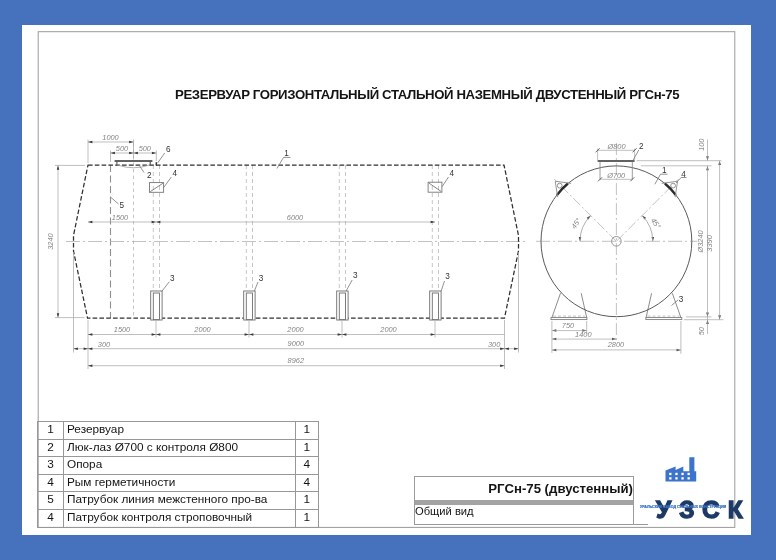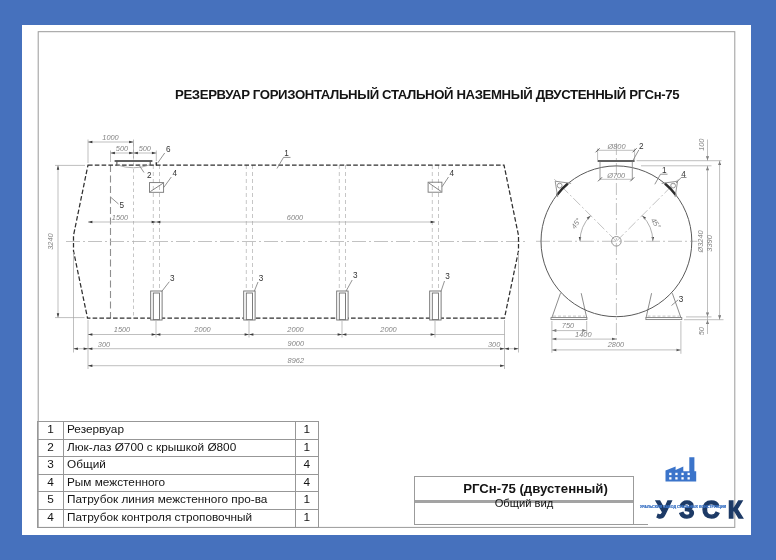--- a/index.html
+++ b/index.html
@@ -13,24 +13,24 @@
   font:bold 13.2px "Liberation Sans",sans-serif;color:#141414;white-space:nowrap;letter-spacing:-0.38px;margin-left:48px;}
 #tbl{position:absolute;left:37px;top:421px;border-collapse:collapse;table-layout:fixed;}
 #tbl td{border:1px solid #979797;font:11.8px "Liberation Sans",sans-serif;color:#141414;
   height:16.6px;padding:0;overflow:hidden;white-space:nowrap;line-height:12px;vertical-align:top;
   padding-top:1px;height:15.6px;}
 #tbl td.c1{width:25px;text-align:center;}
 #tbl td.c2{width:228px;padding-left:3px;margin-left:32px;}
 #tbl td.c3{width:21.5px;text-align:center;}
 #tb-main{position:absolute;left:414px;top:476px;width:218px;height:47px;
   border:1px solid #9b9b9b;}
-#tb-r1{position:absolute;left:0;top:0;width:100%;height:23px;border-bottom:3px solid #a3a3a3;
-  font:bold 13.2px "Liberation Sans",sans-serif;color:#141414;text-align:center;line-height:24px;text-indent:23px;}
-#tb-r2{position:absolute;left:0;top:12px;width:100%;height:23px;
-  font:11.2px "Liberation Sans",sans-serif;color:#141414;text-align:center;line-height:29.5px;}
+#tb-r1{position:absolute;left:0;top:0;width:100%;height:23px;border-bottom:5px solid #a3a3a3;
+  font:bold 13.2px "Liberation Sans",sans-serif;color:#141414;text-align:right;line-height:24px;text-indent:23px;}
+#tb-r2{position:absolute;left:0;top:20px;width:100%;height:23px;
+  font:11.2px "Liberation Sans",sans-serif;color:#141414;text-align:left;line-height:29.5px;}
 #tb-bot{position:absolute;left:632px;top:524px;width:16px;height:1px;background:#9b9b9b;}
 #logo{position:absolute;left:638px;top:454px;width:90px;height:56px;}
 #uzsk{position:absolute;left:2px;top:28px;width:88px;text-align:center;
   font:bold 24.5px "Liberation Sans",sans-serif;color:#1d3a66;letter-spacing:8px;
   margin:16px;line-height:24px;-webkit-text-stroke:1.3px #1d3a66;}
 #tagline{position:absolute;left:-46.2px;top:45.6px;width:176px;text-align:center;
   font:bold 8px "Liberation Sans",sans-serif;color:#3a72c4;white-space:nowrap;margin:0;
   -webkit-text-stroke:0.5px #3a72c4;transform:scale(0.455);transform-origin:50% 100%;}
 </style>
 </head>
@@ -281,31 +281,31 @@
 <div id="title">РЕЗЕРВУАР ГОРИЗОНТАЛЬНЫЙ СТАЛЬНОЙ НАЗЕМНЫЙ ДВУСТЕННЫЙ РГСн-75</div>
 <table id="tbl" cellspacing="0">
 <tbody>
       <tr>
         <td class="c1">1</td>
         <td class="c2">Резервуар</td>
         <td class="c3">1</td>
       </tr>
 <tr>
         <td class="c1">2</td>
-        <td class="c2">Люк-лаз Ø700 с крышкой Ø800</td>
+        <td class="c2">Люк-лаз Ø700 с контроля Ø800</td>
         <td class="c3">1</td>
       </tr>
 <tr>
         <td class="c1">3</td>
-        <td class="c2">Общий</td>
+        <td class="c2">Опора</td>
         <td class="c3">4</td>
       </tr>
 <tr>
         <td class="c1">4</td>
-        <td class="c2">Рым межстенного</td>
+        <td class="c2">Рым герметичности</td>
         <td class="c3">4</td>
       </tr>
 <tr>
         <td class="c1">5</td>
         <td class="c2">Патрубок линия межстенного про-ва</td>
         <td class="c3">1</td>
       </tr>
 <tr>
         <td class="c1">4</td>
         <td class="c2">Патрубок контроля строповочный</td>

